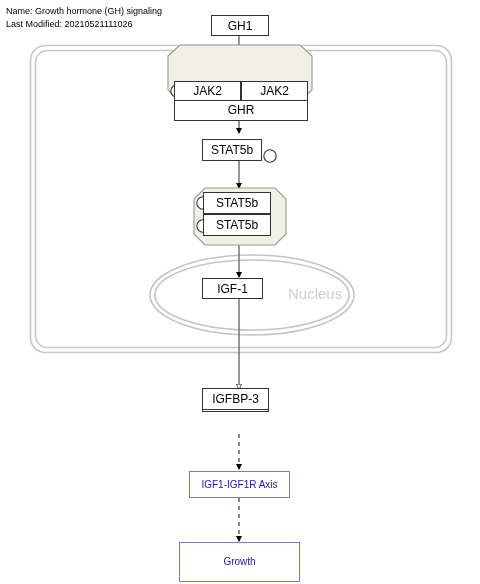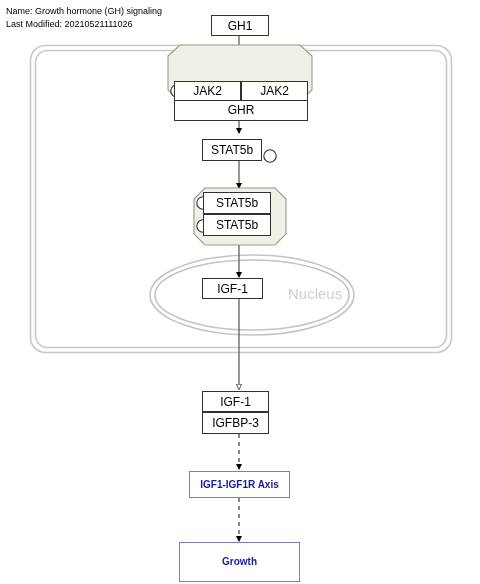--- a/index.html
+++ b/index.html
@@ -47,21 +47,21 @@
     color: #000000;
     display: flex;
     align-items: center;
     justify-content: center;
     text-align: center;
     line-height: 1;
   }
   .node.pathway {
     border: 1px solid #7b7bc4;
     color: #1a1aa0;
-    font-weight: bold;
+    font-weight: normal;
     font-size: 10px;
   }
   .nucleus-label {
     position: absolute;
     font-size: 15px;
     color: #cfcfcf;
     white-space: nowrap;
     line-height: 1;
   }
 </style>
@@ -161,21 +161,21 @@
 <div class="node" style="left:202px; top:278px; width:61px; height:21px;">
   <span>IGF-1</span>
 </div>
 
 <div class="nucleus-label" style="left:288px; top:286px;">Nucleus</div>
 
 <div class="node" style="left:202px; top:391px; width:67px; height:21px;">
   <span>IGF-1</span>
 </div>
 
-<div class="node" style="left:202px; top:412px; width:67px; height:22px;">
+<div class="node" style="left:202px; top:388px; width:67px; height:22px;">
   <span>IGFBP-3</span>
 </div>
 
 <div class="node pathway" style="left:189px; top:471px; width:101px; height:27px;">
   <span>IGF1-IGF1R Axis</span>
 </div>
 
 <div class="node pathway" style="left:179px; top:542px; width:121px; height:40px;">
   <span>Growth</span>
 </div>

